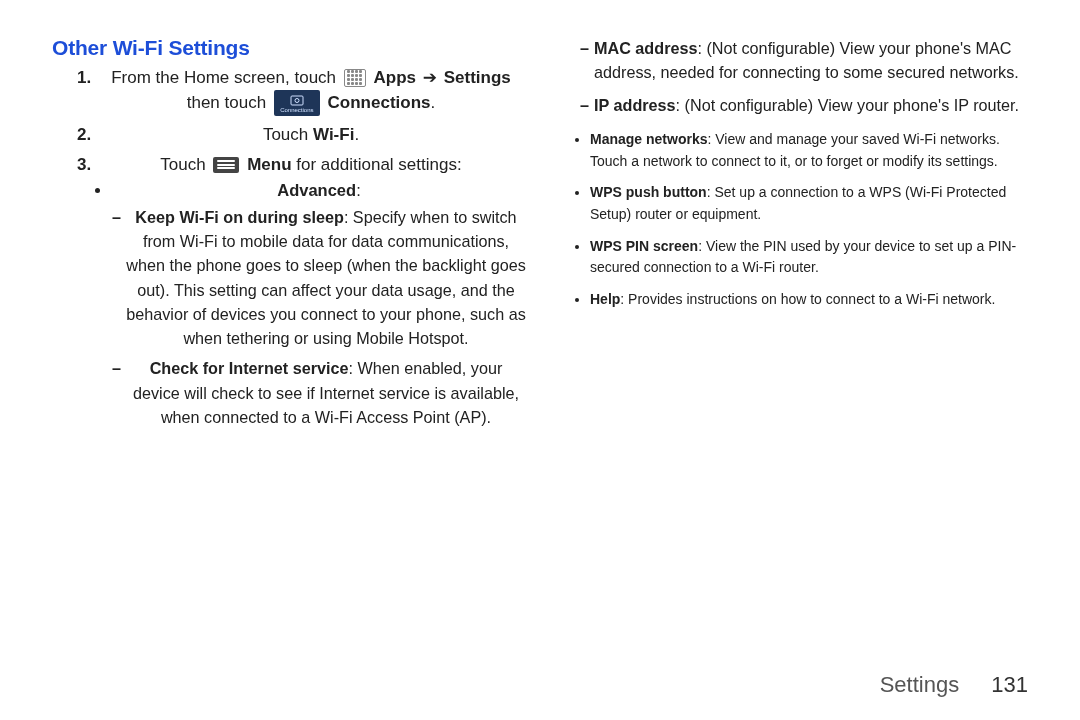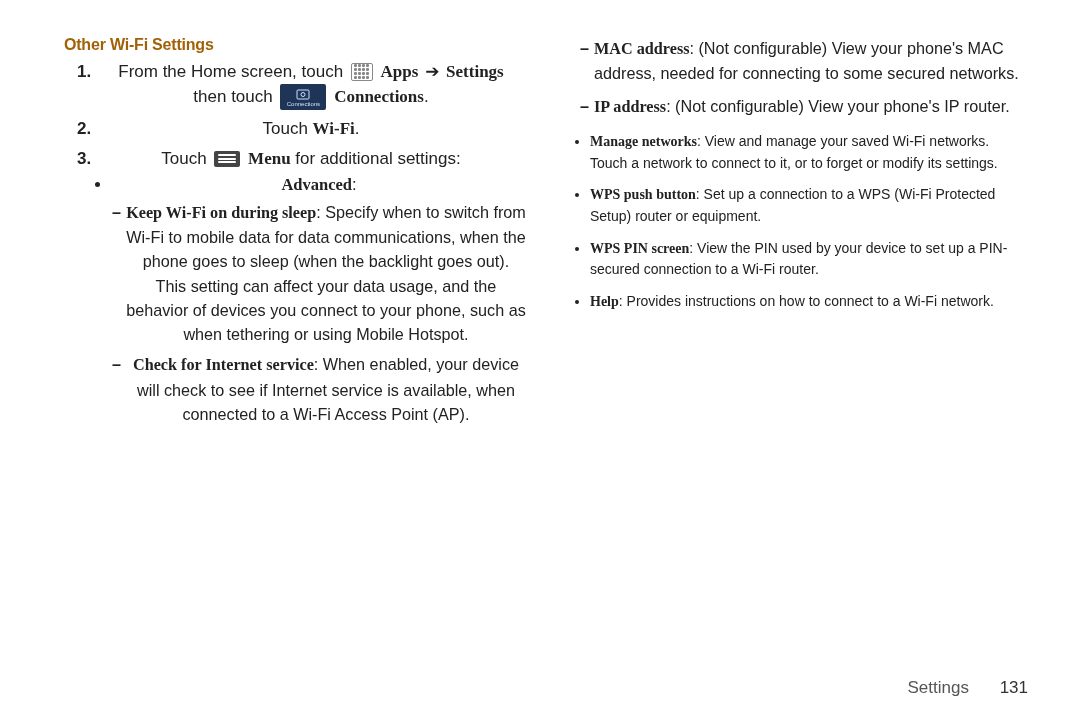--- a/index.html
+++ b/index.html
@@ -20,42 +20,42 @@
   }
   .cols {
     display: flex;
     gap: 36px;
   }
   .col {
     flex: 1 1 0;
     min-width: 0;
   }
   h2.sec {
-    margin: 0 0 6px 12px;
-    font-size: 16px;
-    font-weight: 700;
-    color: #a16207;
+    margin: 0 0 6px 0;
+    font-size: 21px;
+    font-weight: 700;
+    color: #1d4ed8;
     font-family: "Arial Black", Arial, sans-serif;
     letter-spacing: -0.2px;
   }
   ol.steps {
     margin: 0;
     padding-left: 44px;
     font-size: 17px;
     line-height: 1.45;
     list-style: decimal;
   }
   ol.steps > li {
     margin-bottom: 6px;
     text-align: center;
   }
   ol.steps > li::marker {
     font-weight: 700;
   }
-  .b { font-weight: 700; font-family: Liberation Serif, serif; }
+  .b { font-weight: 700; }
   .arrow { padding: 0 2px; }
   .icon {
     display: inline-flex;
     vertical-align: middle;
     align-items: center;
     justify-content: center;
     margin: 0 3px;
     position: relative;
     top: -1px;
   }
@@ -162,21 +162,21 @@
     content: "–";
     position: absolute;
     left: 0;
     top: 0;
     font-weight: 700;
   }
   .footer {
     position: absolute;
     bottom: 22px;
     right: 52px;
-    font-size: 17px;
+    font-size: 22px;
     color: #555;
     text-align: center;
   }
   .footer .pn { margin-left: 26px; color: #333; }
 </style>
 </head>
 <body>
 
 <div class="page">
   <div class="cols">

